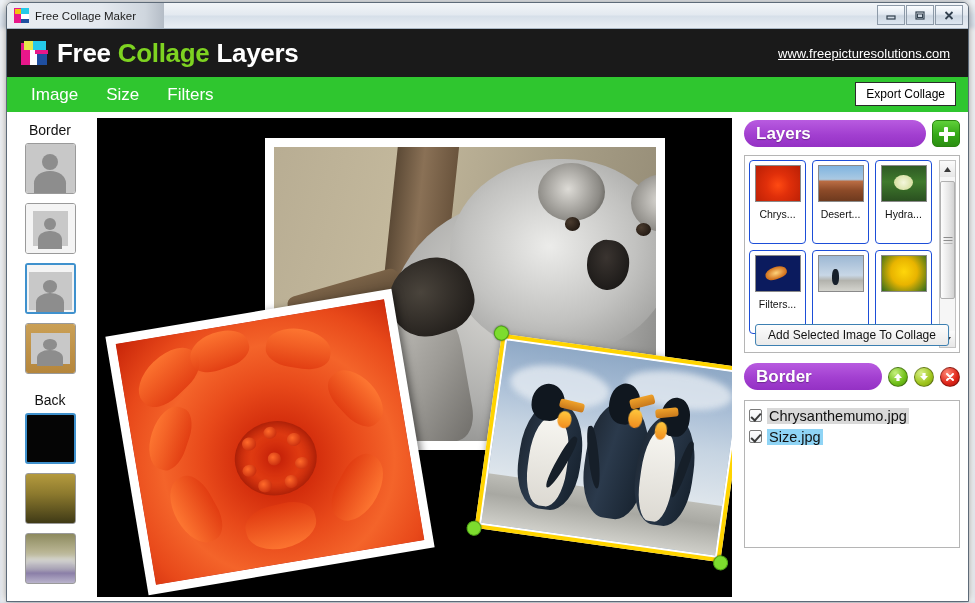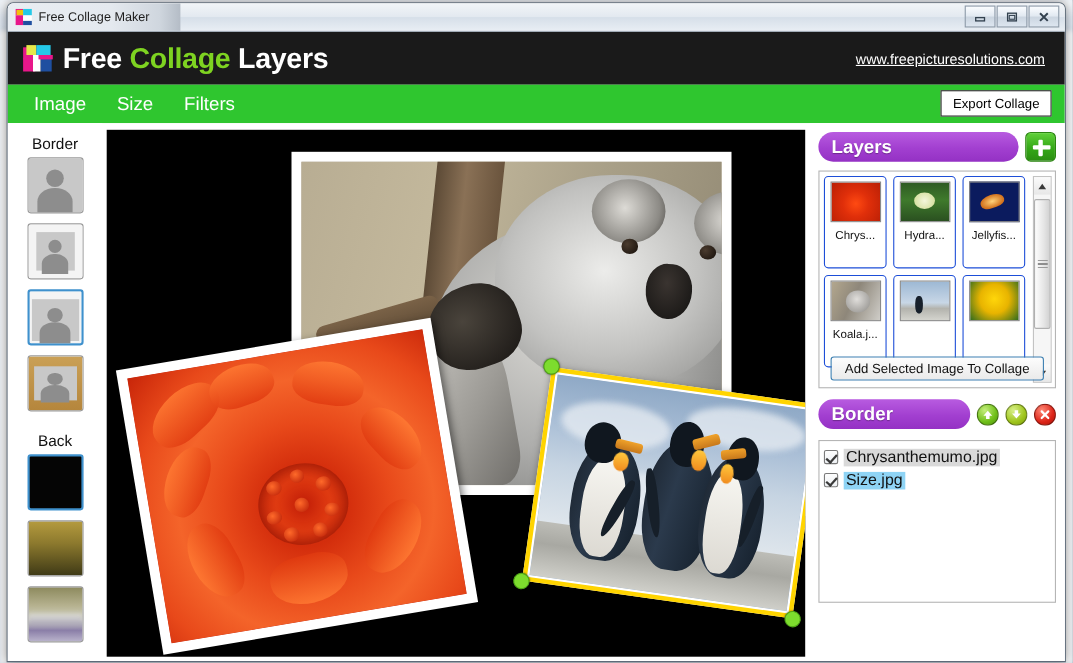--- a/index.html
+++ b/index.html
@@ -671,30 +671,30 @@
         <div class="plus-btn"></div>
       </div>
 
       <div id="images-box">
         <div id="images-grid">
           <div class="img-card">
             <span class="th th-chrys"></span>
             <span class="cap">Chrys...</span>
           </div>
           <div class="img-card">
+            <span class="th th-desert"></span>
+            <span class="cap">Desert...</span>
+          </div>
+          <div class="img-card">
             <span class="th th-hydra"></span>
             <span class="cap">Hydra...</span>
           </div>
           <div class="img-card">
             <span class="th th-jelly"></span>
-            <span class="cap">Jellyfis...</span>
-          </div>
-          <div class="img-card">
-            <span class="th th-koala"></span>
-            <span class="cap">Koala.j...</span>
+            <span class="cap">Filters...</span>
           </div>
           <div class="img-card">
             <span class="th th-peng"></span>
             <span class="cap"></span>
           </div>
           <div class="img-card">
             <span class="th th-tulip"></span>
             <span class="cap"></span>
           </div>
         </div>

